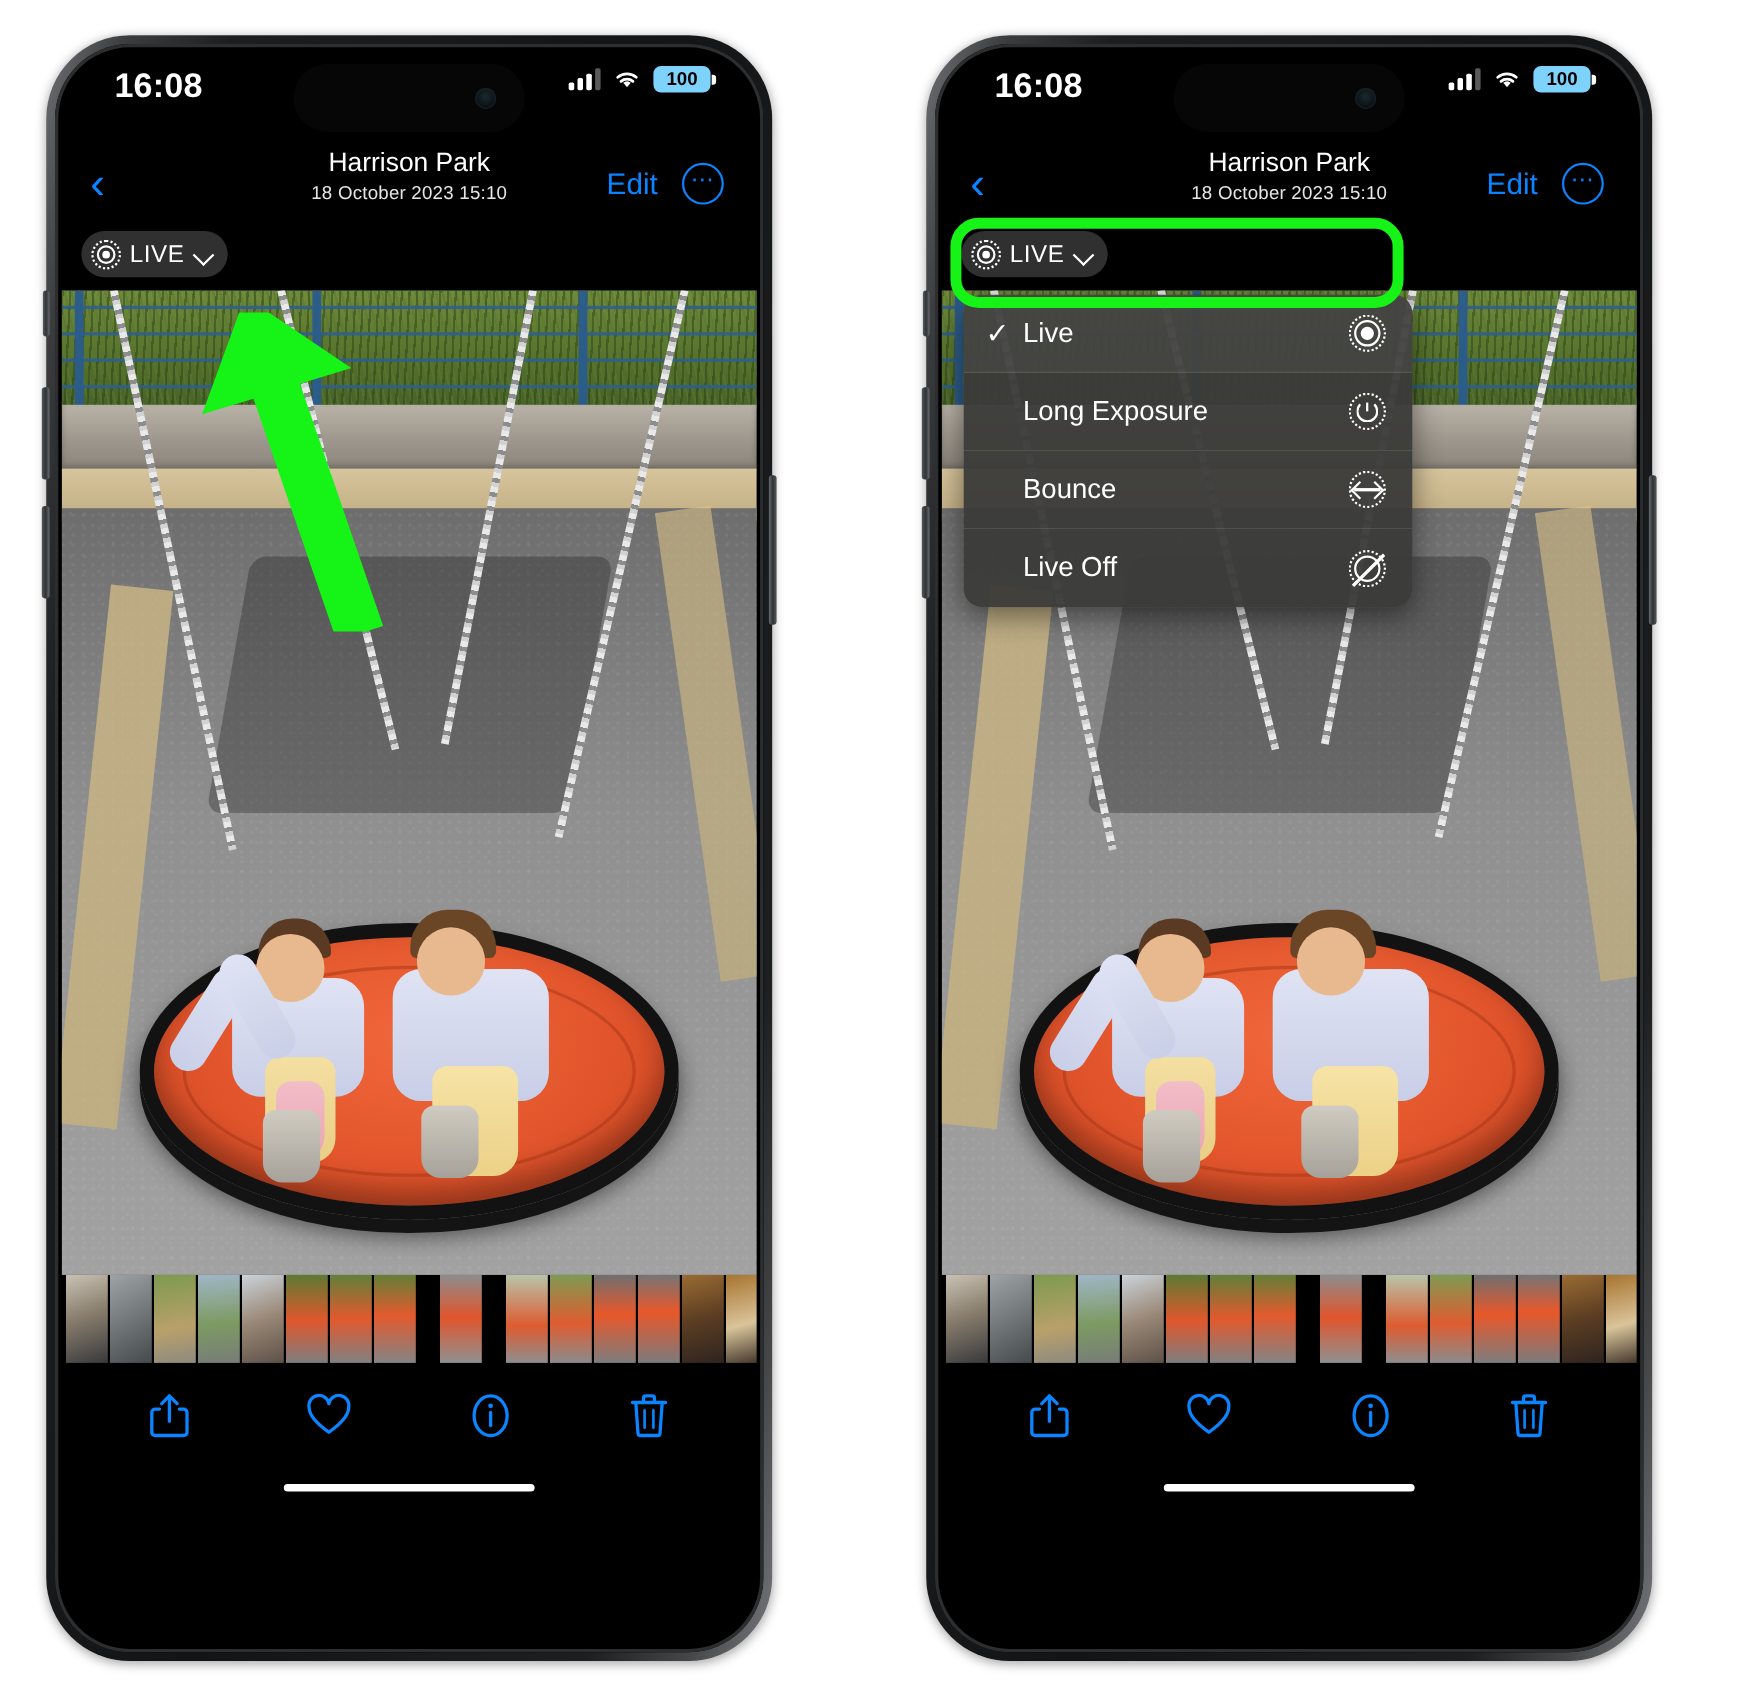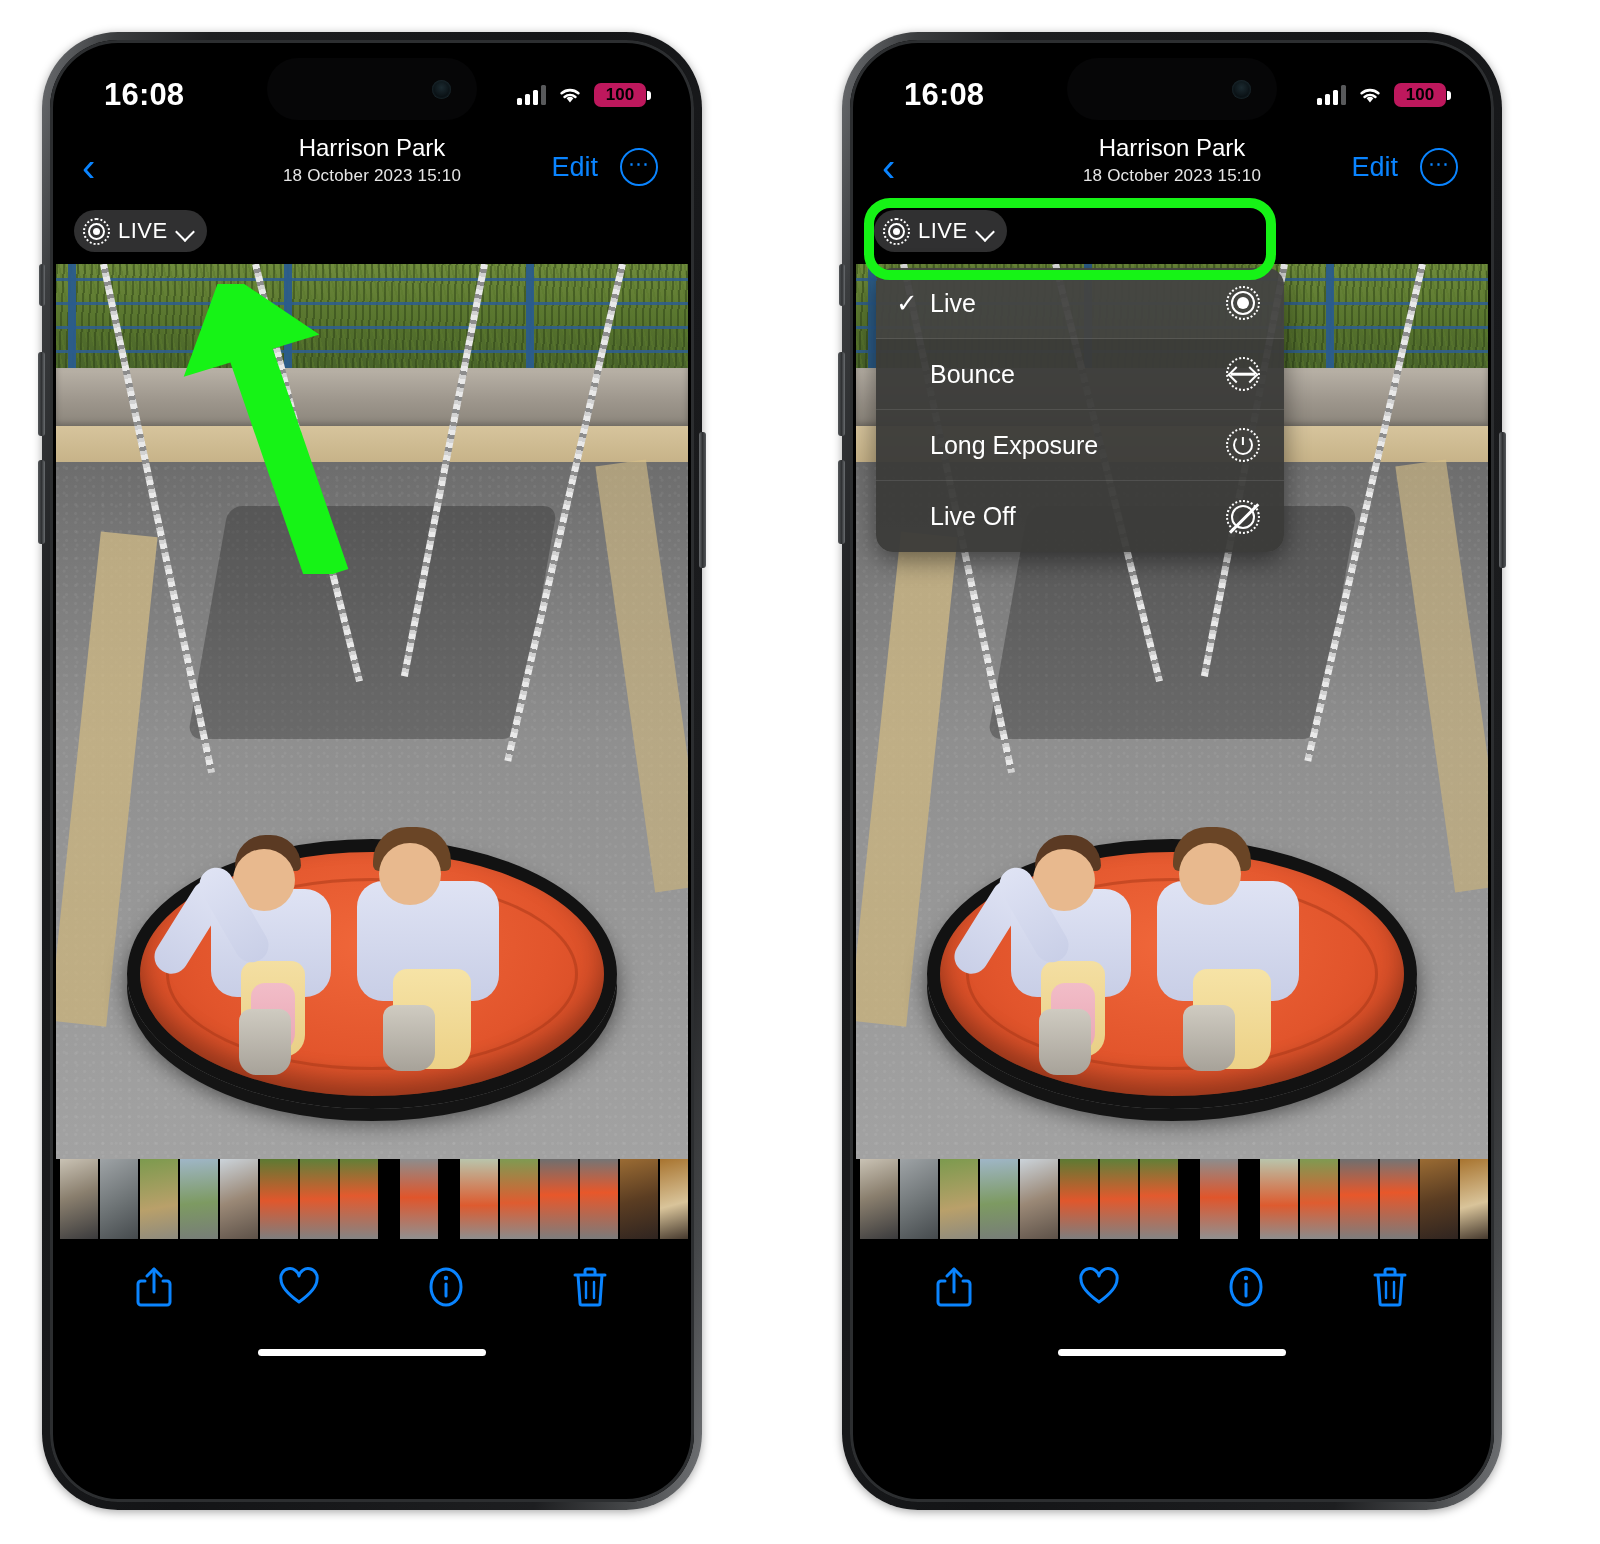--- a/index.html
+++ b/index.html
@@ -41,21 +41,21 @@
   .btn-side { position: absolute; background: linear-gradient(90deg,#55585b,#303234,#6a6d70); border-radius: 3px; }
   .btn-mute   { left: -3px; top: 232px;  width: 6px; height: 42px; }
   .btn-volup  { left: -4px; top: 320px;  width: 7px; height: 84px; }
   .btn-voldn  { left: -4px; top: 428px;  width: 7px; height: 84px; }
   .btn-power  { right: -4px; top: 400px; width: 7px; height: 136px;
                 background: linear-gradient(270deg,#55585b,#303234,#6a6d70); }
 
   
   .statusbar {
     position: relative; height: 84px;
-    display: flex; align-items: center; justify-content: space-between;
+    display: flex; align-items: flex-start; justify-content: space-between;
     padding: 0 42px 0 48px;
     color: #fff;
   }
   .sb-time { font-size: 31px; font-weight: 700; letter-spacing: .2px; padding-top: 14px; }
   .sb-right { display: flex; align-items: center; gap: 11px; padding-top: 14px; }
 
   .island {
     position: absolute;
     left: 50%; transform: translateX(-50%);
     top: 12px;
@@ -73,21 +73,21 @@
 
   .sig { display: flex; align-items: flex-end; gap: 3px; height: 20px; }
   .sig i { display: block; width: 5px; border-radius: 1.5px; background: #fff; }
   .sig i.b1 { height: 7px; }
   .sig i.b2 { height: 11px; }
   .sig i.b3 { height: 15px; }
   .sig i.b4 { height: 20px; background: #58595b; }
 
   .batt {
     height: 24px; min-width: 52px;
-    border-radius: 7px; background: #be185d; color: #000;
+    border-radius: 7px; background: #7dd3fc; color: #000;
     font-size: 17px; font-weight: 700;
     display: flex; align-items: center; justify-content: center;
     padding: 0 5px; position: relative;
   }
   .batt::after {
     content: ""; position: absolute; right: -5px; top: 8px;
     width: 4px; height: 9px; border-radius: 0 3px 3px 0; background: #fff;
   }
 
   
@@ -640,32 +640,32 @@
             <span class="mi-check">✓</span>
             <span class="mi-label">Live</span>
             <span class="mi-icon">
               <span class="dotring"></span>
               <span class="solidring"></span>
               <span class="centerdot"></span>
             </span>
           </div>
           <div class="menu-item">
             <span class="mi-check"></span>
+            <span class="mi-label">Long Exposure</span>
+            <span class="mi-icon">
+              <span class="dotring"></span>
+              <span class="expo-g"></span>
+            </span>
+          </div>
+          <div class="menu-item">
+            <span class="mi-check"></span>
             <span class="mi-label">Bounce</span>
             <span class="mi-icon">
               <span class="dotring"></span>
               <span class="bounce-g"></span>
-            </span>
-          </div>
-          <div class="menu-item">
-            <span class="mi-check"></span>
-            <span class="mi-label">Long Exposure</span>
-            <span class="mi-icon">
-              <span class="dotring"></span>
-              <span class="expo-g"></span>
             </span>
           </div>
           <div class="menu-item">
             <span class="mi-check"></span>
             <span class="mi-label">Live Off</span>
             <span class="mi-icon">
               <span class="dotring"></span>
               <span class="solidring"></span>
               <span class="slash"></span>
             </span>

